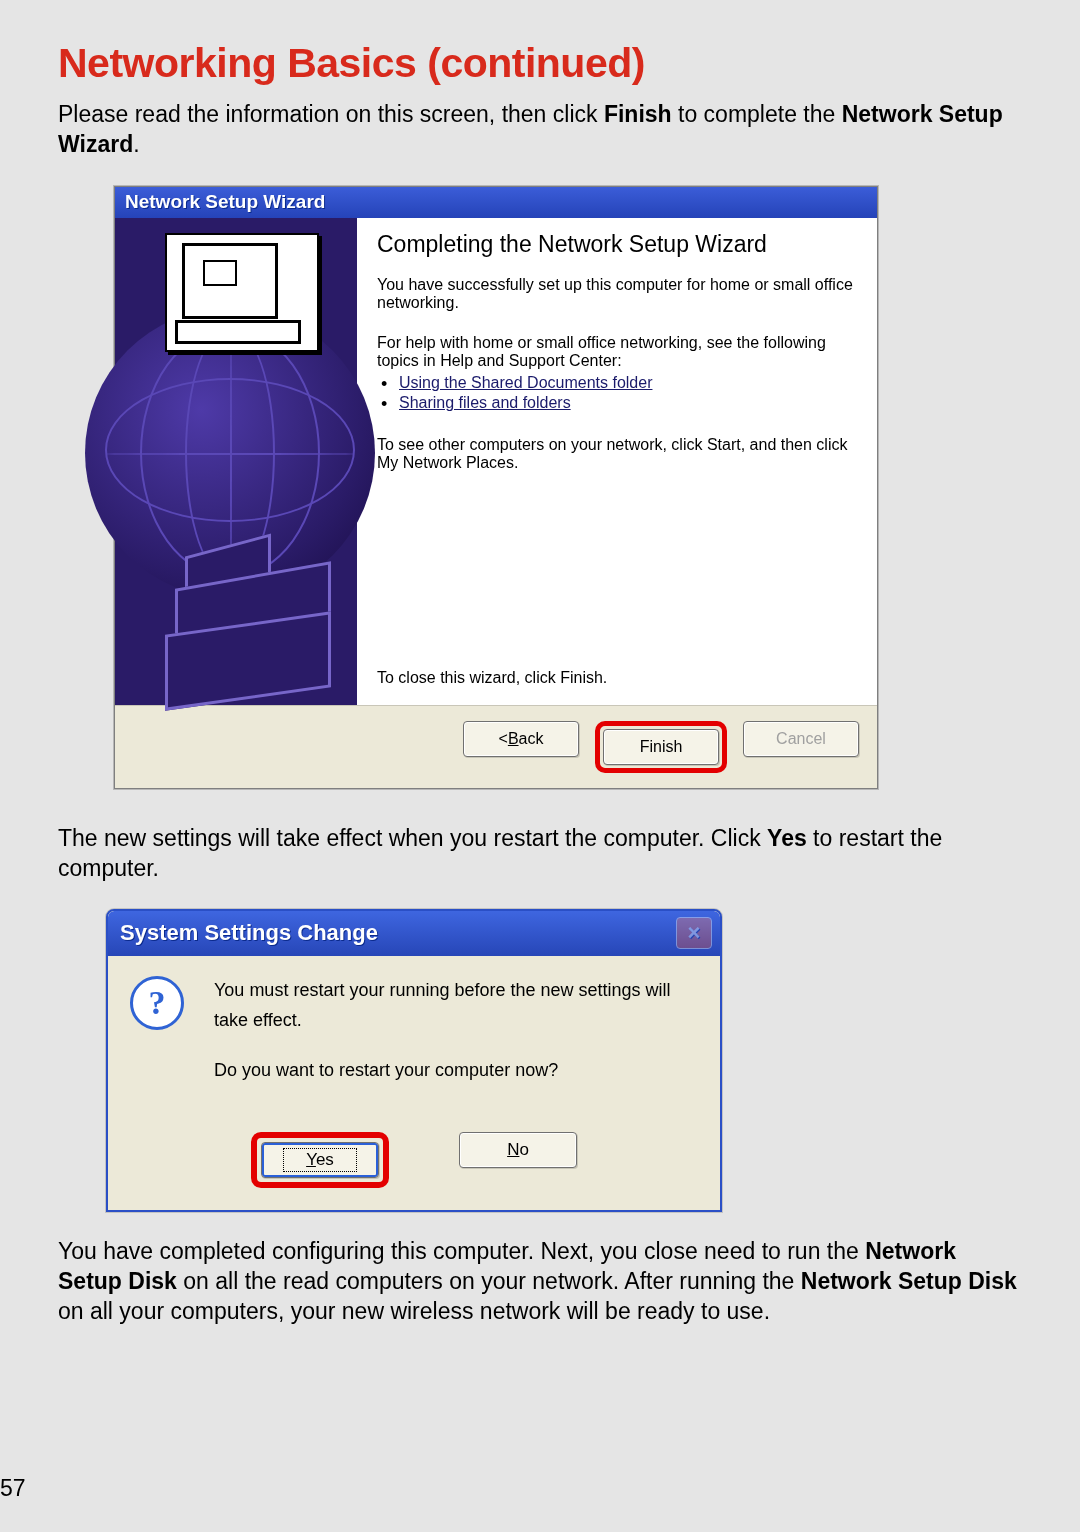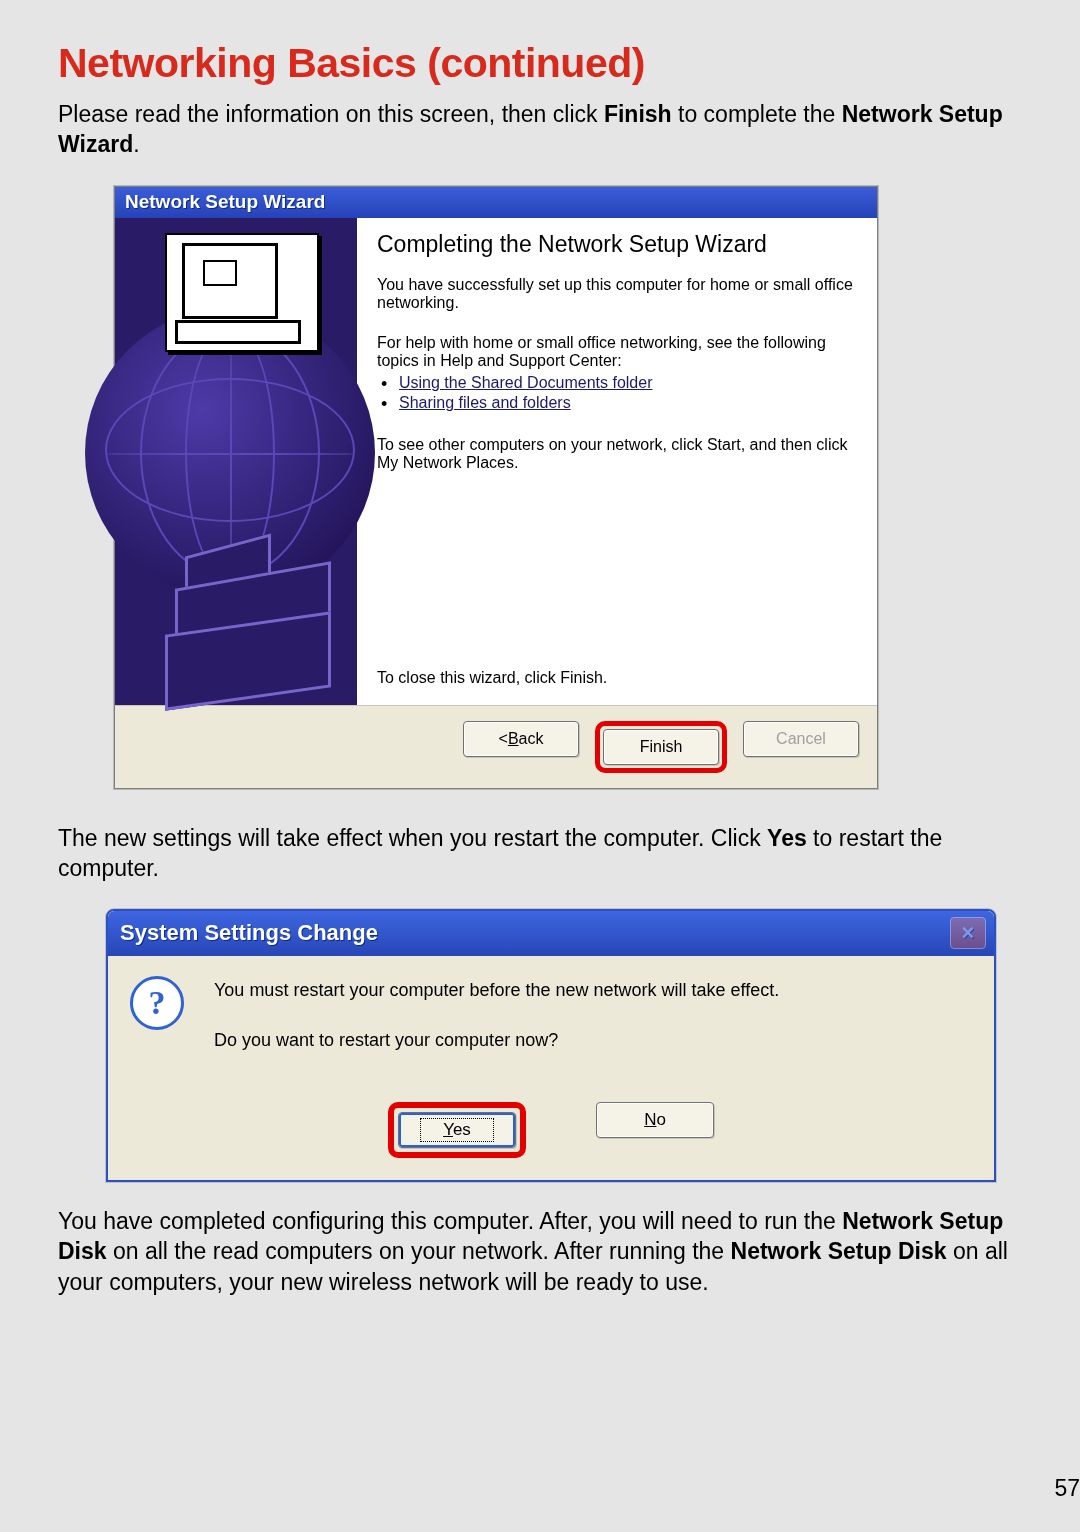--- a/index.html
+++ b/index.html
@@ -1,20 +1,20 @@
 <!DOCTYPE html>
 <html><head>
 <meta charset="utf-8">
 <style>
   html,body{margin:0;padding:0;background:#fff;font-family:Arial,Helvetica,sans-serif;}
   .page{width:1080px;min-height:1532px;margin:0 auto;background:#e5e5e5;box-sizing:border-box;padding:40px 58px 0 58px;position:relative;}
   .heading{font-family:Arial,Helvetica,sans-serif;font-weight:bold;color:#d82a1c;font-size:41px;letter-spacing:-0.5px;margin:0 0 12px 0;}
   .body-text{font-size:23px;line-height:1.32;color:#000;margin:0 0 26px 0;}
   .bold{font-weight:bold;}
-  .pagenum{position:absolute;left:0;right:0;bottom:30px;text-align:right;font-size:23px;color:#000;}
+  .pagenum{position:absolute;left:0;right:0;bottom:30px;text-align:left;font-size:23px;color:#000;}
   
   .dlg1{width:762px;margin:0 0 34px 56px;border:1px solid #7f7f7f;background:#fff;box-shadow:0 0 0 1px rgba(0,0,0,.2);}
   .titlebar{background:linear-gradient(#3b5dd8,#2543b8);color:#fff;font-family:"Trebuchet MS",Tahoma,sans-serif;font-weight:bold;font-size:19px;padding:4px 10px 5px 10px;text-shadow:1px 1px 0 #0b2a8c;}
   .dlg1-body{display:flex;}
   .dlg1-sidebar{width:242px;background:#2a1b67;position:relative;height:487px;}
   .globe{position:absolute;left:-30px;top:90px;width:290px;height:290px;border-radius:50%;background:radial-gradient(circle at 40% 35%,#4e3aa8 0%,#2a1b67 65%,#16093f 100%);}
   .globe::before,.globe::after{content:"";position:absolute;border:2px solid #5a48b6;border-radius:50%;}
   .globe::before{left:20px;right:20px;top:50%;height:0;border-width:2px 0 0 0;}
   .globe::after{top:20px;bottom:20px;left:50%;width:0;border-width:0 0 0 2px;}
   .gl1,.gl2,.gl3{position:absolute;border:2px solid #5a48b6;border-radius:50%;}
@@ -37,21 +37,21 @@
   .wiz-ul li{position:relative;margin:0 0 2px 0;}
   .wiz-ul li::before{content:"•";position:absolute;left:-18px;top:0;font-size:18px;}
   .wiz-link{color:#1a1a6a;text-decoration:underline;}
   .wiz-close{margin-top:auto;margin-bottom:8px;}
   .dlg1-buttons{background:#ece9d8;border-top:1px solid #c9c6b8;padding:15px 18px;display:flex;justify-content:flex-end;gap:16px;}
   .xp-btn{width:114px;height:34px;font-family:Tahoma,Arial,sans-serif;font-size:16px;background:#f5f3e8;border:1px solid #707070;border-radius:4px;box-shadow:inset 0 0 0 1px #fff, 1px 1px 0 rgba(0,0,0,.15);display:flex;align-items:center;justify-content:center;}
   .xp-btn.disabled{color:#a0a0a0;}
   .underln{text-decoration:underline;text-decoration-skip-ink:none;}
   .hl-red{border:5px solid #e30000;border-radius:10px;padding:3px;display:inline-flex;}
   
-  .dlg2{width:890px;margin:0 0 24px 48px;font-family:Tahoma,Arial,sans-serif;}
+  .dlg2{width:616px;margin:0 0 24px 48px;font-family:Tahoma,Arial,sans-serif;}
   .dlg2-frame{border:2px solid #2a4fc6;border-radius:8px 8px 0 0;overflow:hidden;background:#ece9d8;box-shadow:0 0 0 1px rgba(0,0,0,.15);}
   .dlg2-title{background:linear-gradient(#3e66e0,#2746b7);color:#fff;font-weight:bold;font-family:"Trebuchet MS",Tahoma,sans-serif;font-size:22px;padding:6px 8px 7px 12px;display:flex;justify-content:space-between;align-items:center;text-shadow:1px 1px 0 #0b2a8c;border-radius:6px 6px 0 0;}
   .closebox{width:34px;height:30px;border:1px solid #fff;border-radius:4px;background:linear-gradient(#eb7b6f,#d85444);display:flex;align-items:center;justify-content:center;color:#fff;font-size:22px;font-weight:bold;opacity:.38;}
   .dlg2-body{display:flex;padding:20px 22px 26px 22px;}
   .qicon{width:48px;height:48px;border-radius:50%;background:#fff;border:3px solid #2f63d4;display:flex;align-items:center;justify-content:center;margin-right:30px;flex-shrink:0;}
   .qicon span{font-family:Georgia,serif;font-weight:bold;font-size:34px;color:#2f63d4;}
   .dlg2-text{font-size:18px;color:#000;line-height:1.65;}
   .dlg2-text p{margin:0 0 20px 0;}
   .dlg2-buttons{display:flex;justify-content:center;gap:70px;padding:0 0 22px 0;}
   .hl-red2{border:6px solid #e30000;border-radius:10px;padding:4px;display:inline-flex;}
@@ -124,37 +124,37 @@
         <span>System Settings Change</span>
         <div class="closebox">
             <span>×</span>
           </div>
       </div>
       <div class="dlg2-body">
         <div class="qicon">
             <span>?</span>
           </div>
         <div class="dlg2-text">
-          <p>You must restart your computer before the new network will take effect.</p>
+          <p>You must restart your running before the new settings will take effect.</p>
           <p>Do you want to restart your computer now?</p>
         </div>
       </div>
       <div class="dlg2-buttons">
         <span class="hl-red2">
           <div class="xp-btn2 focus">
             <span class="dotted-in"><span class="underln">Y</span><span>es</span></span>
           </div>
         </span>
         <div class="xp-btn2">
           <span class="underln">N</span>
             <span>o</span>
         </div>
       </div>
     </div>
   </div>
 
   <p class="body-text">
-    <span>You have completed configuring this computer.  After, you will need to run the </span><span class="bold">Network Setup Disk</span><span> on all the read computers on your network.  After running the </span><span class="bold">Network Setup Disk</span><span> on all your computers, your new wireless network will be ready to use.</span>
+    <span>You have completed configuring this computer.  Next, you close need to run the </span><span class="bold">Network Setup Disk</span><span> on all the read computers on your network.  After running the </span><span class="bold">Network Setup Disk</span><span> on all your computers, your new wireless network will be ready to use.</span>
   </p>
 
   <div class="pagenum">57</div>
 
 </div>
 
 </body></html>

